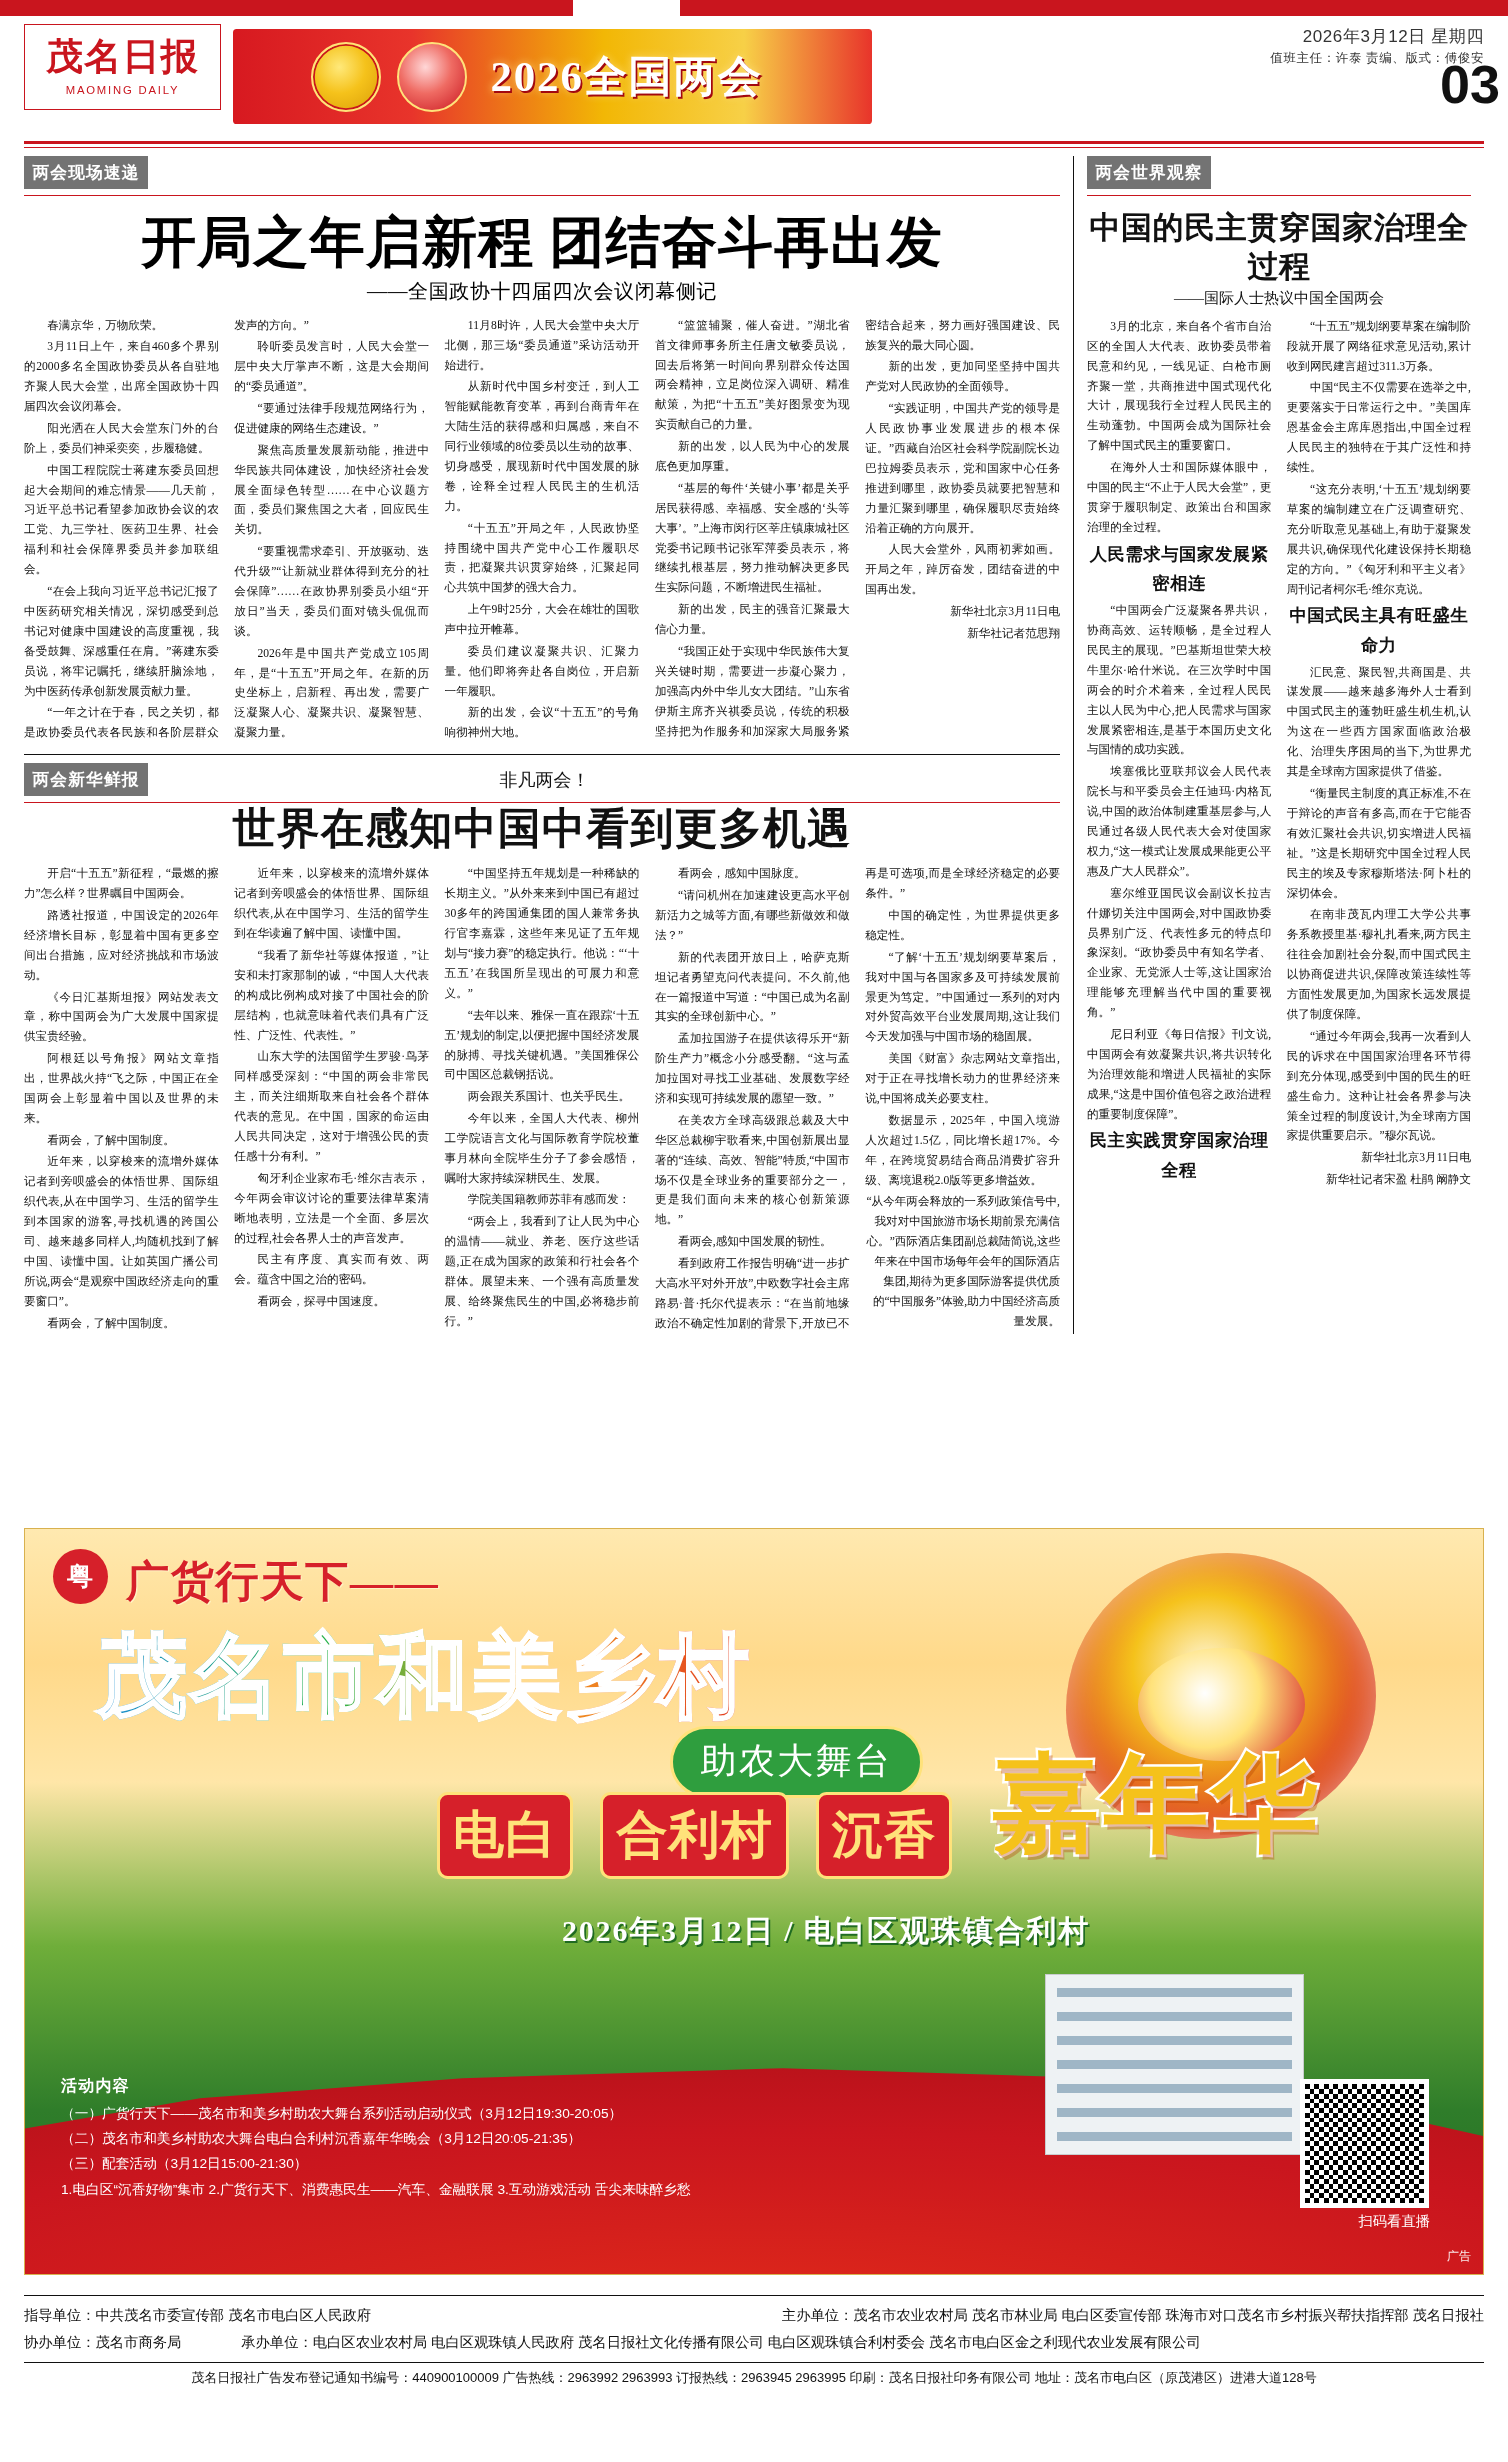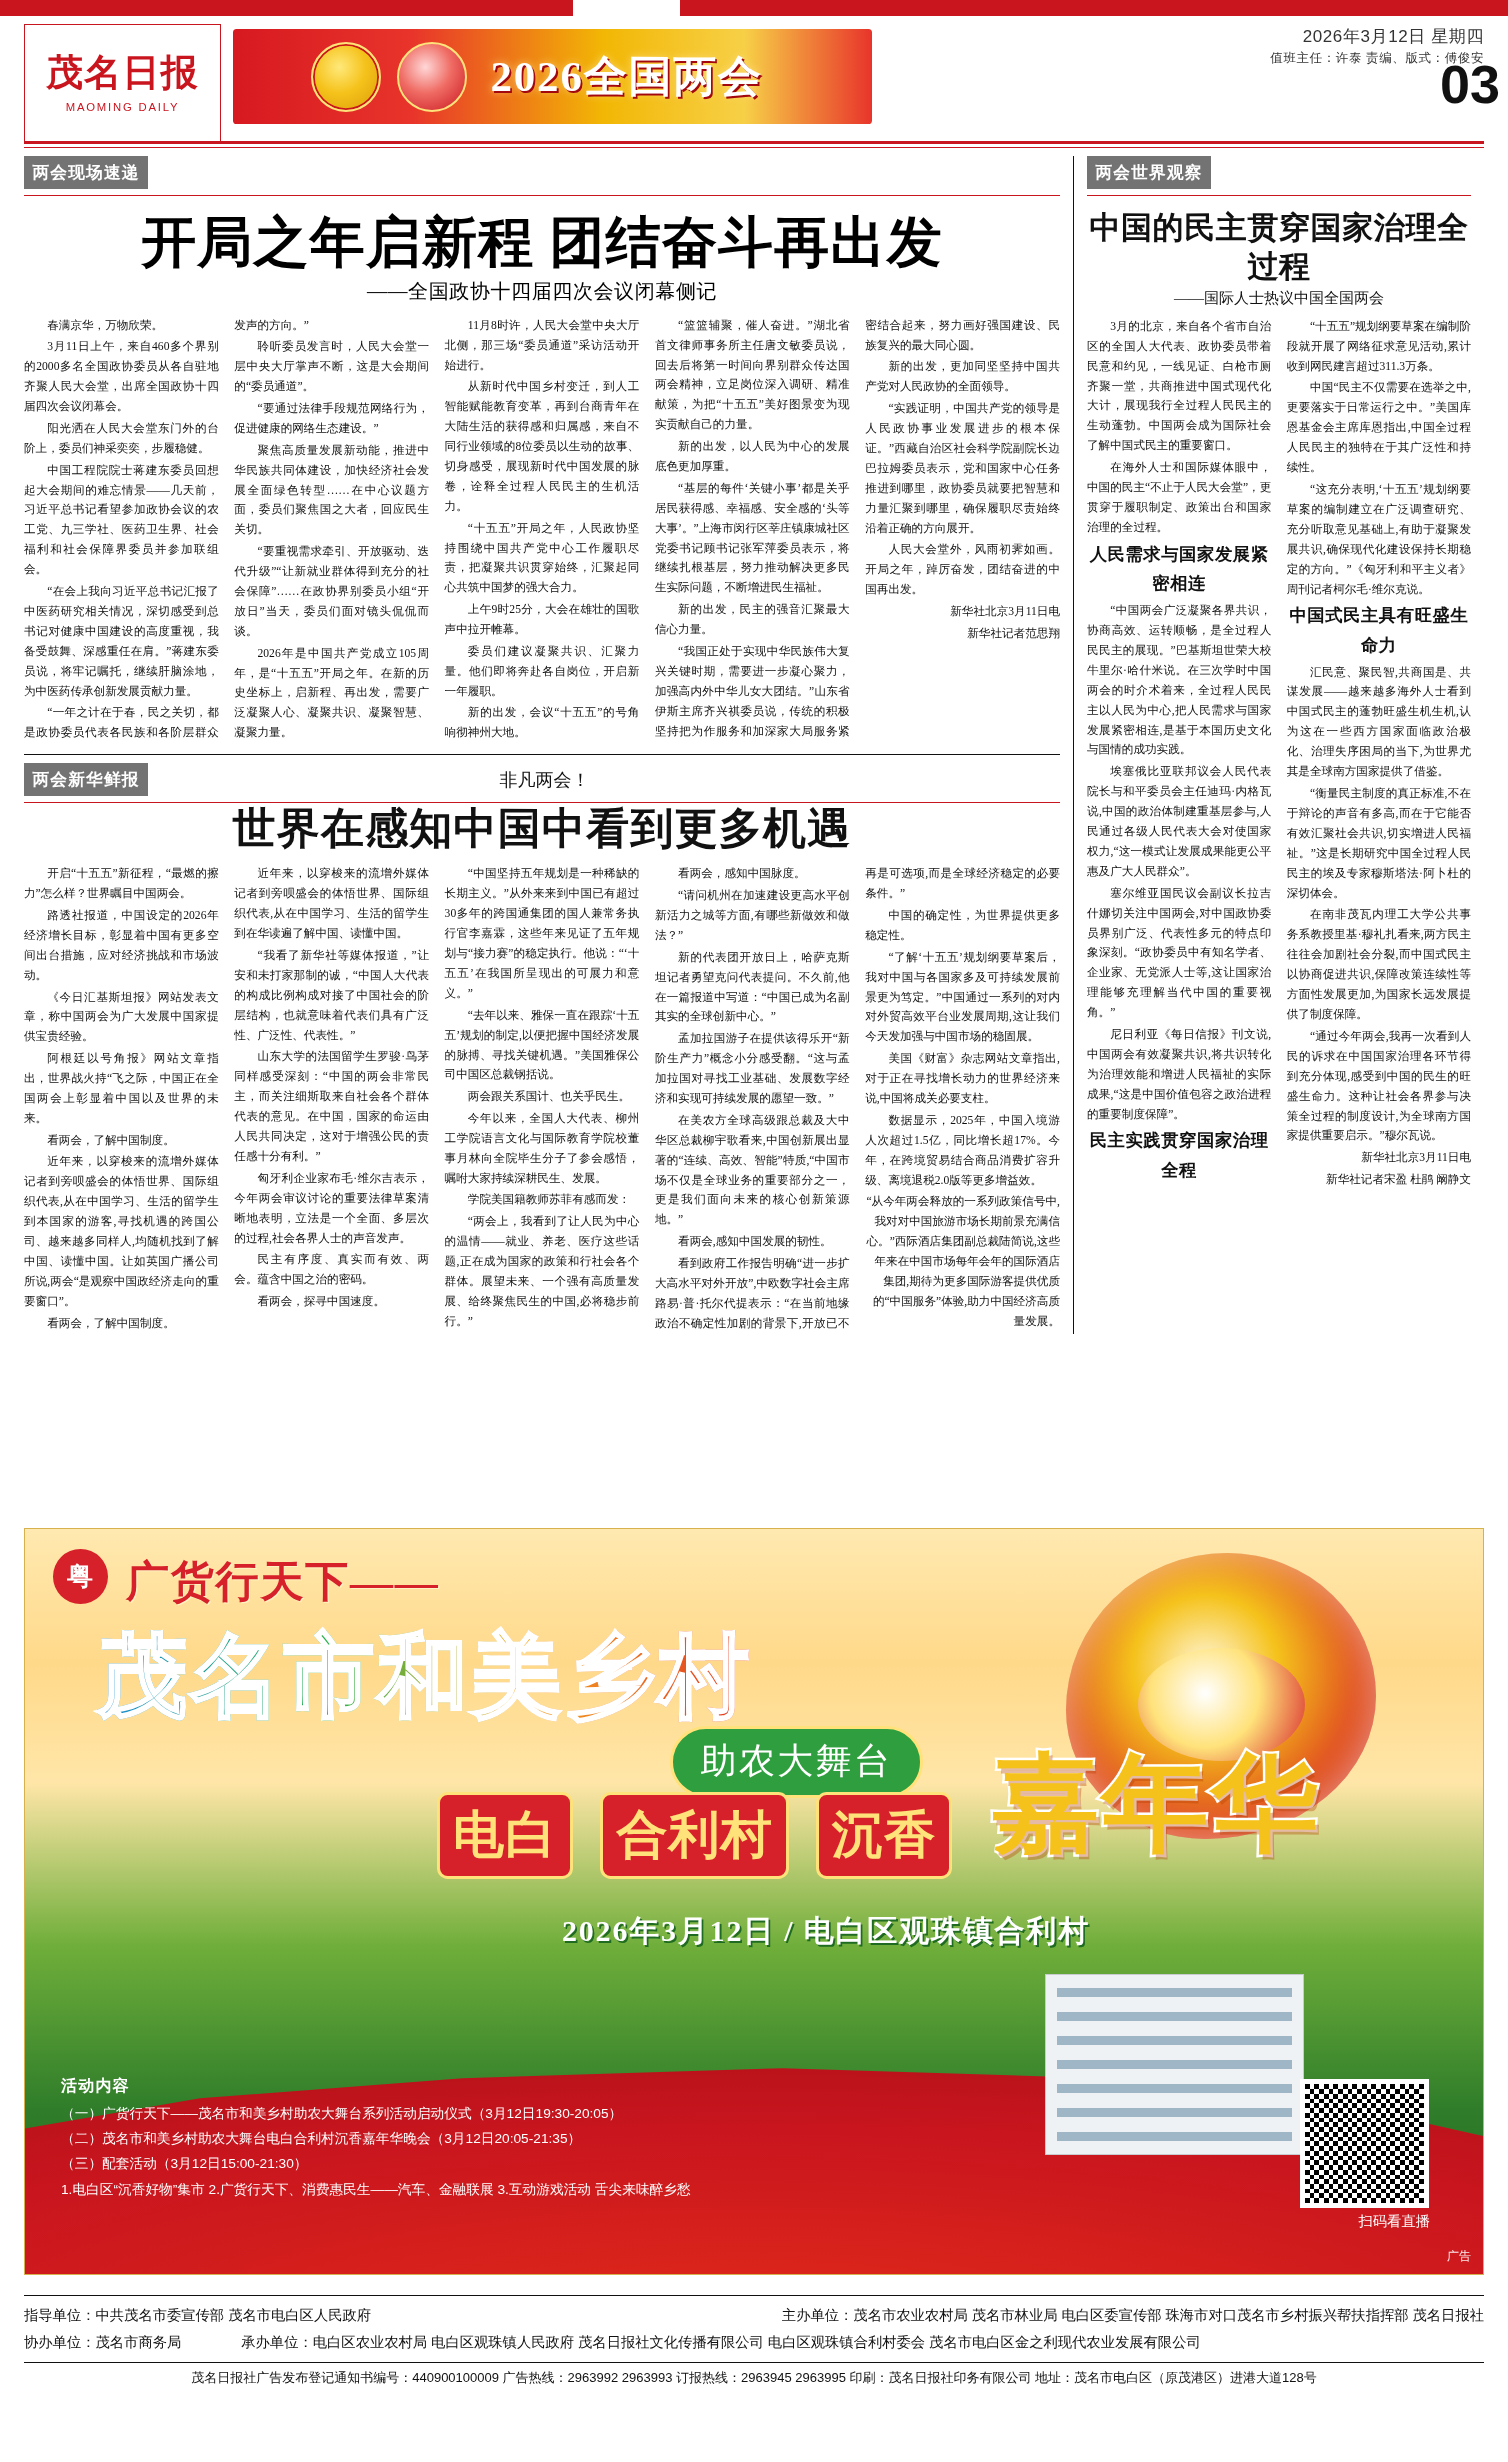--- a/index.html
+++ b/index.html
@@ -1,21 +1,21 @@
 <!DOCTYPE html>
 <html style="font-size:9.5px"><head>
 <meta charset="utf-8">
 <style>
   html,body{margin:0;padding:0;background:#ffffff;}
   body{font-family:"Liberation Serif", serif;color:#111;}
   .page{width:1508px;height:2462px;position:relative;background:#fff;box-sizing:border-box;}
 
   
   .masthead{position:absolute;left:0;top:0;width:1508px;height:143px;}
-  .mh-left{position:absolute;left:24px;top:24px;width:197px;height:119px;border:1.8px solid #c9151e;box-sizing:border-box;display:flex;flex-direction:column;align-items:center;justify-content:center;}
+  .mh-left{position:absolute;left:24px;top:24px;width:197px;height:86px;border:1.8px solid #c9151e;box-sizing:border-box;display:flex;flex-direction:column;align-items:center;justify-content:center;}
   .mh-cn{font-family:"Liberation Serif",serif;font-weight:bold;color:#c9151e;font-size:37px;letter-spacing:1.2px;line-height:1.05;}
   .mh-en{font-family:"Liberation Sans",sans-serif;color:#c9151e;font-size:11.3px;letter-spacing:1.8px;margin-top:8px;}
   .mh-banner{position:absolute;left:233px;top:29px;width:639px;height:95px;
     background:linear-gradient(90deg,#d71920 0%,#e8342b 28%,#f2b705 58%,#f7d047 80%,#e8342b 100%);
     border-radius:3.6px;display:flex;align-items:center;overflow:hidden;}
   .mh-emb{width:66px;height:66px;margin-left:78px;border-radius:50%;
     background:radial-gradient(circle at 40% 35%, #ffe97a 0%, #f5c21b 45%, #d99c06 100%);
     border:2.4px solid #ffe27a;box-shadow:0 0 0 1.8px #c9151e inset;}
   .mh-emb2{width:66px;height:66px;margin-left:15.5px;border-radius:50%;
     background:radial-gradient(circle at 40% 35%, #ffd7d7 0%, #ef6b63 45%, #c9151e 100%);

